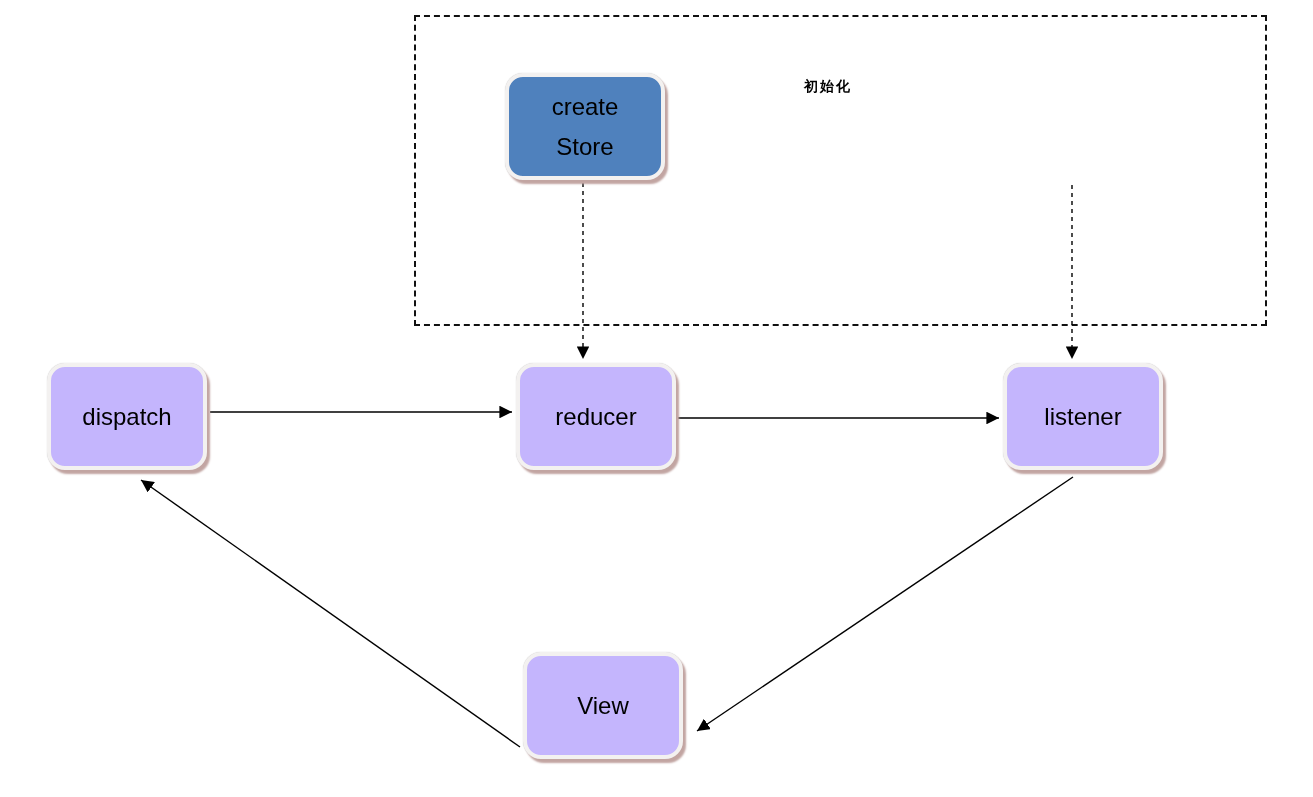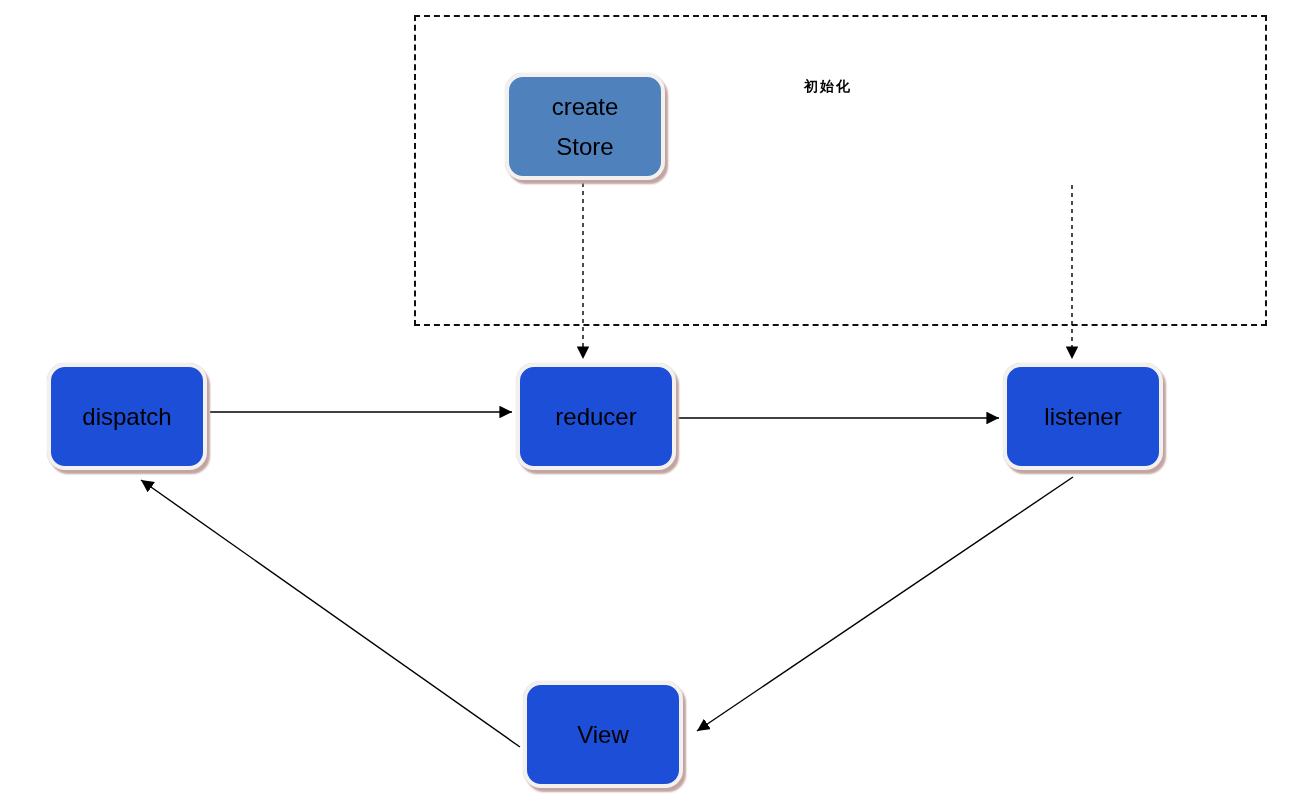--- a/index.html
+++ b/index.html
@@ -46,28 +46,28 @@
     display: flex;
     align-items: center;
     justify-content: center;
     text-align: center;
     font-size: 24px;
     color: #000000;
     white-space: pre-line;
     line-height: 40px;
   }
   .node.blue { background: #4F81BD; }
-  .node.red  { background: #1d4ed8; }
+  .node.red  { background: #c4b5fd; }
 
   .node-create-store { left: 505px; top: 73px;  }
   .node-subscribe    { left: 987px; top: 73px;  }
   .node-dispatch     { left: 47px;  top: 363px; }
   .node-reducer      { left: 516px; top: 363px; }
   .node-listener     { left: 1003px;top: 363px; }
-  .node-view         { left: 523px; top: 681px; }
+  .node-view         { left: 523px; top: 652px; }
 
   svg.connectors {
     position: absolute;
     left: 0;
     top: 0;
     width: 1313px;
     height: 797px;
     pointer-events: none;
   }
   .conn {

